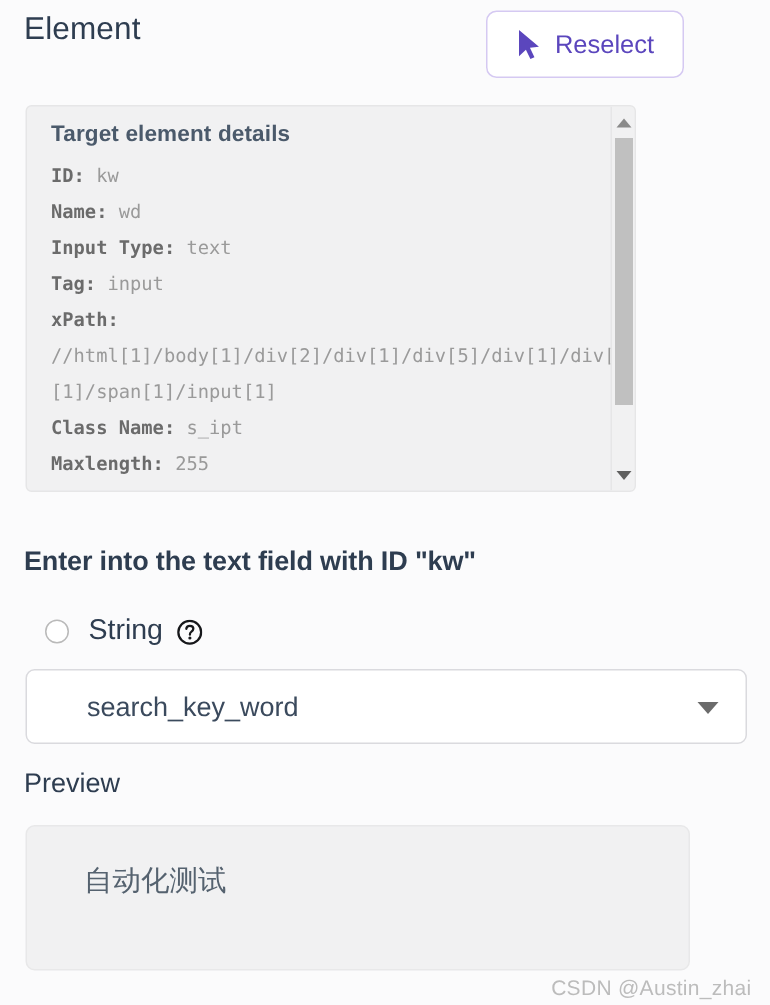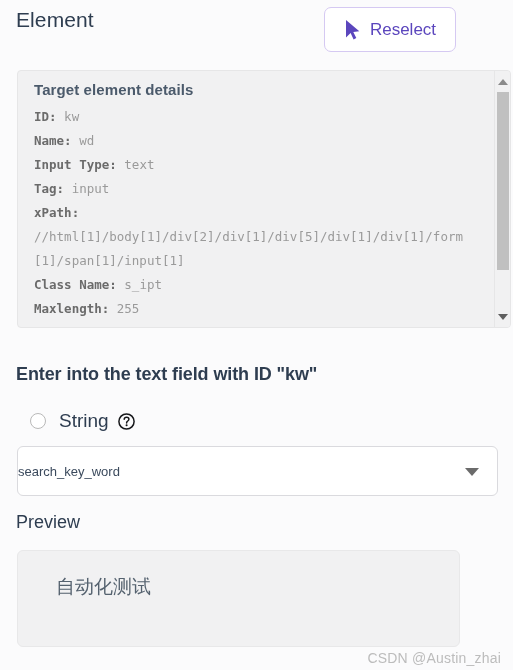--- a/index.html
+++ b/index.html
@@ -54,21 +54,21 @@
   .reselect-label {
     font-size: 17px;
     color: #5b46bd;
   }
 
   
   .details-panel {
     position: absolute;
     left: 17px;
     top: 70px;
-    width: 494px;
+    width: 407px;
     height: 258px;
     background: #f1f1f2;
     border: 1px solid #e6e6e7;
     border-radius: 4px;
     box-sizing: border-box;
     overflow: hidden;
   }
   .details-inner {
     position: absolute;
     left: 0; top: 0;
@@ -214,21 +214,22 @@
     height: 50px;
     background: #ffffff;
     border: 1px solid #dadade;
     border-radius: 6px;
     box-sizing: border-box;
     display: flex;
     align-items: center;
     cursor: pointer;
   }
   .var-select .value {
-    font-size: 13px;
+    margin-left: 40px;
+    font-size: 18px;
     color: #3b4a5d;
   }
   .var-select .caret {
     position: absolute;
     right: 18px;
     top: 21px;
     width: 0; height: 0;
     border-left: 7px solid transparent;
     border-right: 7px solid transparent;
     border-top: 8px solid #6b6b6b;

